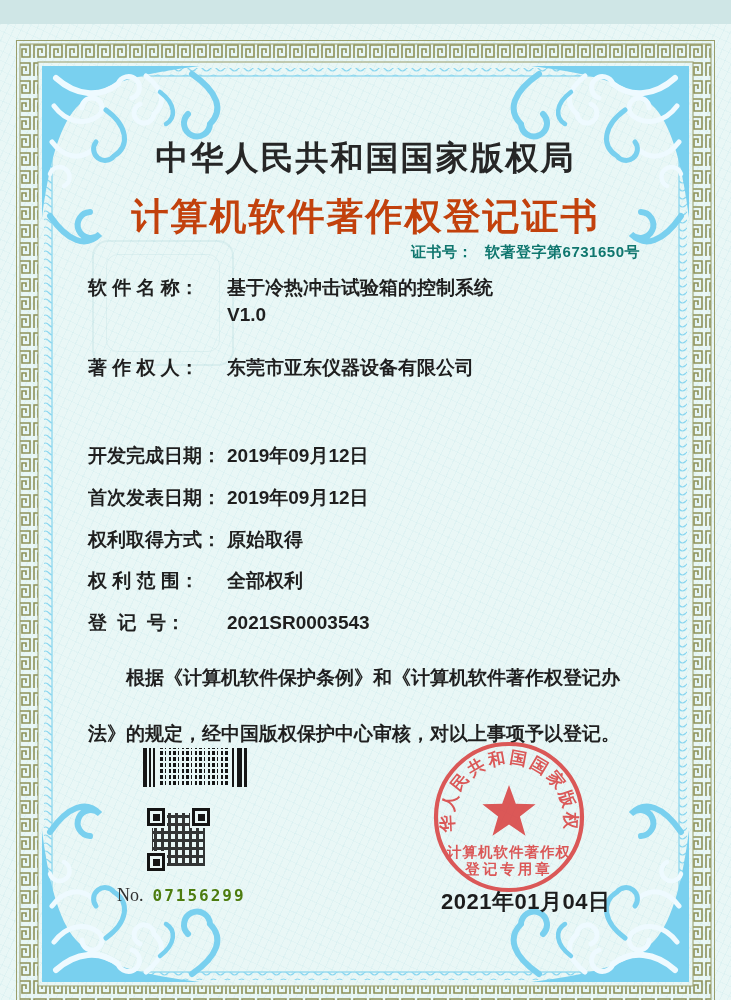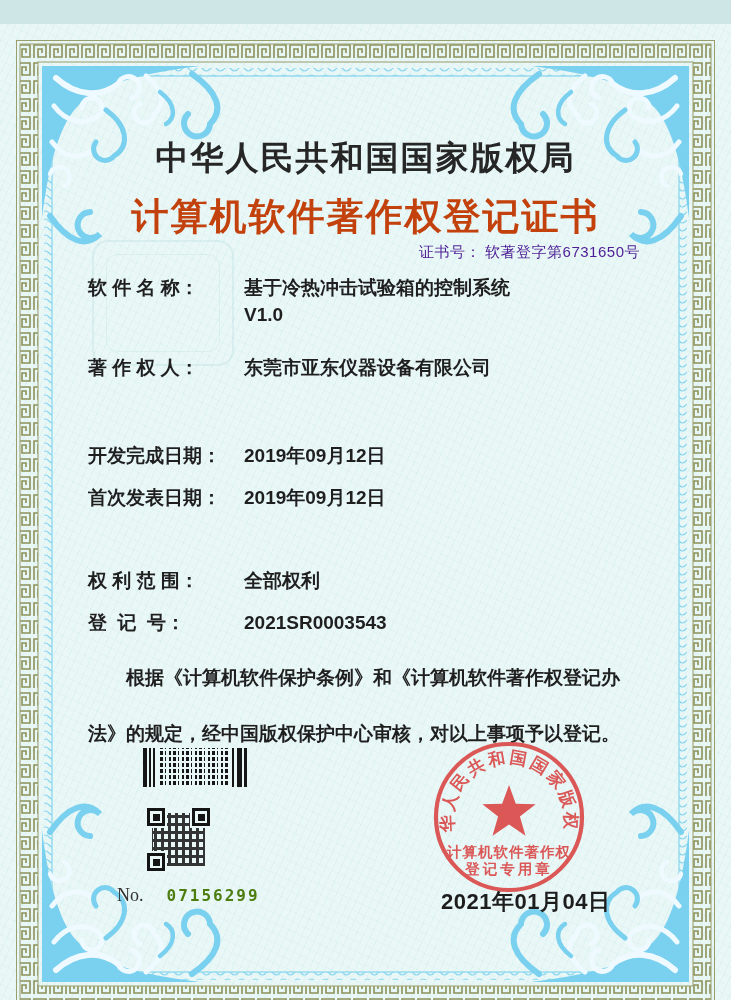--- a/index.html
+++ b/index.html
@@ -38,25 +38,25 @@
     font-weight:700;font-size:33px;letter-spacing:2px;color:#262626;
   }
   .title{
     position:absolute;top:168px;left:0;width:100%;
     text-align:center;
     font-family:"Liberation Serif","DejaVu Serif",serif;
     font-weight:700;font-size:37px;letter-spacing:2px;color:#c2410c;
   }
   .certno{
     position:absolute;top:219px;right:91px;
-    font-size:15px;font-weight:400;letter-spacing:.5px;color:#4c1d95;
-    display:flex;gap:4px;
-  }
-
-  .row{position:absolute;left:88px;right:70px;display:flex;font-size:19px;font-weight:700;line-height:27px;gap:17px;}
+    font-size:15px;font-weight:700;letter-spacing:.5px;color:#0f766e;
+    display:flex;gap:12px;
+  }
+
+  .row{position:absolute;left:88px;right:70px;display:flex;font-size:19px;font-weight:700;line-height:27px;}
   .row .lbl{width:139px;flex:0 0 139px;white-space:pre;}
   .row .val{flex:1;}
   .row .val .v2{display:block;}
 
   .statement{
     position:absolute;left:88px;top:626px;width:562px;margin:0;
     font-size:19px;font-weight:700;line-height:56px;text-indent:2em;
     color:#1f1f1f;
   }
 
@@ -77,21 +77,21 @@
       repeating-linear-gradient(0deg, #141414 0 3px, rgba(0,0,0,0) 3px 8px),
       repeating-linear-gradient(90deg, #141414 0 3px, rgba(0,0,0,0) 3px 7px);
     background-position:0 0, 2px 1px;opacity:.85;
   }
   .qr .finder{position:absolute;width:12px;height:12px;border:3.5px solid #141414;background:#e9f7f6;box-shadow:0 0 0 2px #e9f7f6;}
   .qr .finder::after{content:"";position:absolute;left:2.5px;top:2.5px;width:7px;height:7px;background:#141414;}
   .qr .f-tl{left:0;top:0;}
   .qr .f-tr{right:0;top:0;}
   .qr .f-bl{left:0;bottom:0;}
 
-  .serial{position:absolute;left:117px;top:861px;display:flex;align-items:baseline;gap:23px;}
+  .serial{position:absolute;left:117px;top:861px;display:flex;align-items:baseline;gap:9px;}
   .serial .no{font-family:"Liberation Serif","DejaVu Serif",serif;font-size:18px;color:#303030;}
   .serial .num{font-family:"DejaVu Sans Mono","Liberation Mono",monospace;font-size:16px;letter-spacing:2px;color:#4d7c0f;font-weight:700;}
 
   .stamp{position:absolute;left:423px;top:707px;z-index:2;opacity:.92;}
   .issue-date{
     position:absolute;left:441px;top:863px;z-index:3;
     font-size:22px;font-weight:700;letter-spacing:.5px;color:#1d1d1d;
   }
 </style>
 </head>
@@ -172,20 +172,24 @@
     <div class="row" style="top:418px">
       <span class="lbl">开发完成日期：</span>
       <span class="val">2019年09月12日</span>
     </div>
 
     <div class="row" style="top:460px">
       <span class="lbl">首次发表日期：</span>
       <span class="val">2019年09月12日</span>
     </div>
 
+    <div class="row" style="top:502px">
+      <span class="lbl">权利取得方式：</span>
+      <span class="val">原始取得</span>
+    </div>
 
     <div class="row" style="top:543px">
       <span class="lbl">权 利 范 围：</span>
       <span class="val">全部权利</span>
     </div>
 
     <div class="row" style="top:585px">
       <span class="lbl">登  记  号：</span>
       <span class="val">2021SR0003543</span>
     </div>

